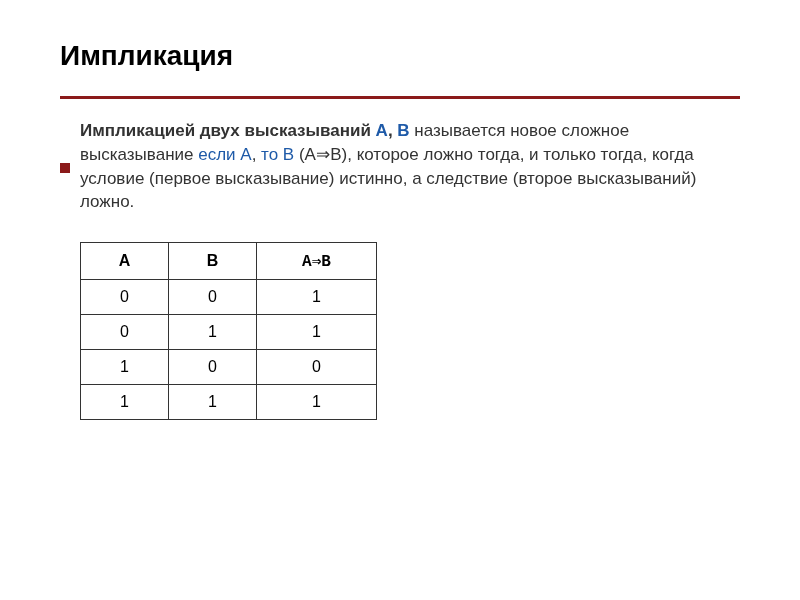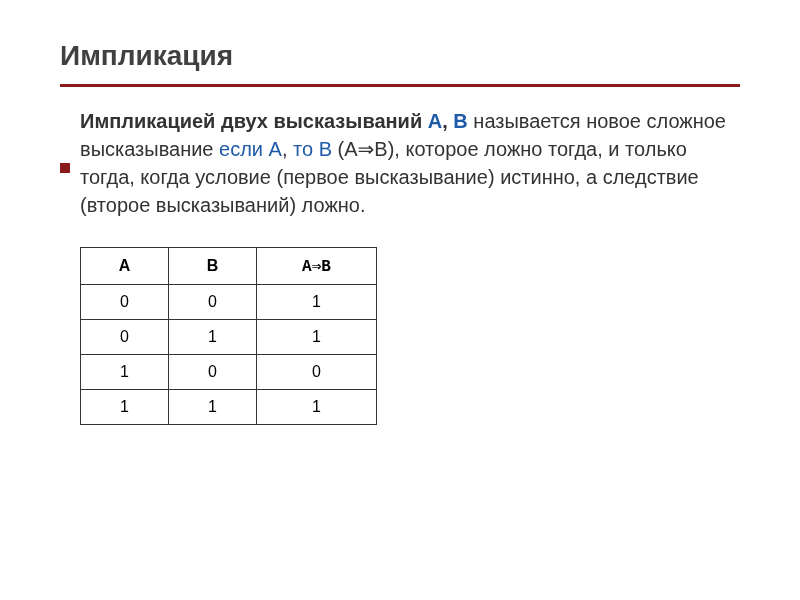--- a/index.html
+++ b/index.html
@@ -12,40 +12,40 @@
       height: 600px;
       background: #ffffff;
       font-family: Arial, sans-serif;
       position: relative;
       overflow: hidden;
     }
     .slide {
       padding: 40px 60px 40px 60px;
     }
     .title {
-      color: #404040;
+      color: #000000;
       font-size: 28px;
       font-weight: bold;
-      margin-bottom: 12px;
+      margin-bottom: 24px;
     }
     .divider {
       border: none;
       border-top: 3px solid #8b1a1a;
       margin-bottom: 20px;
     }
     .marker {
       width: 10px;
       height: 10px;
       background: #8b1a1a;
       position: absolute;
       left: 60px;
       top: 163px;
     }
     .definition {
-      font-size: 20px;
+      font-size: 17px;
       line-height: 1.4;
       color: #333;
       margin-left: 20px;
       margin-bottom: 28px;
     }
     .bold {
       font-weight: bold;
     }
     .blue {
       color: #1e5aa8;

